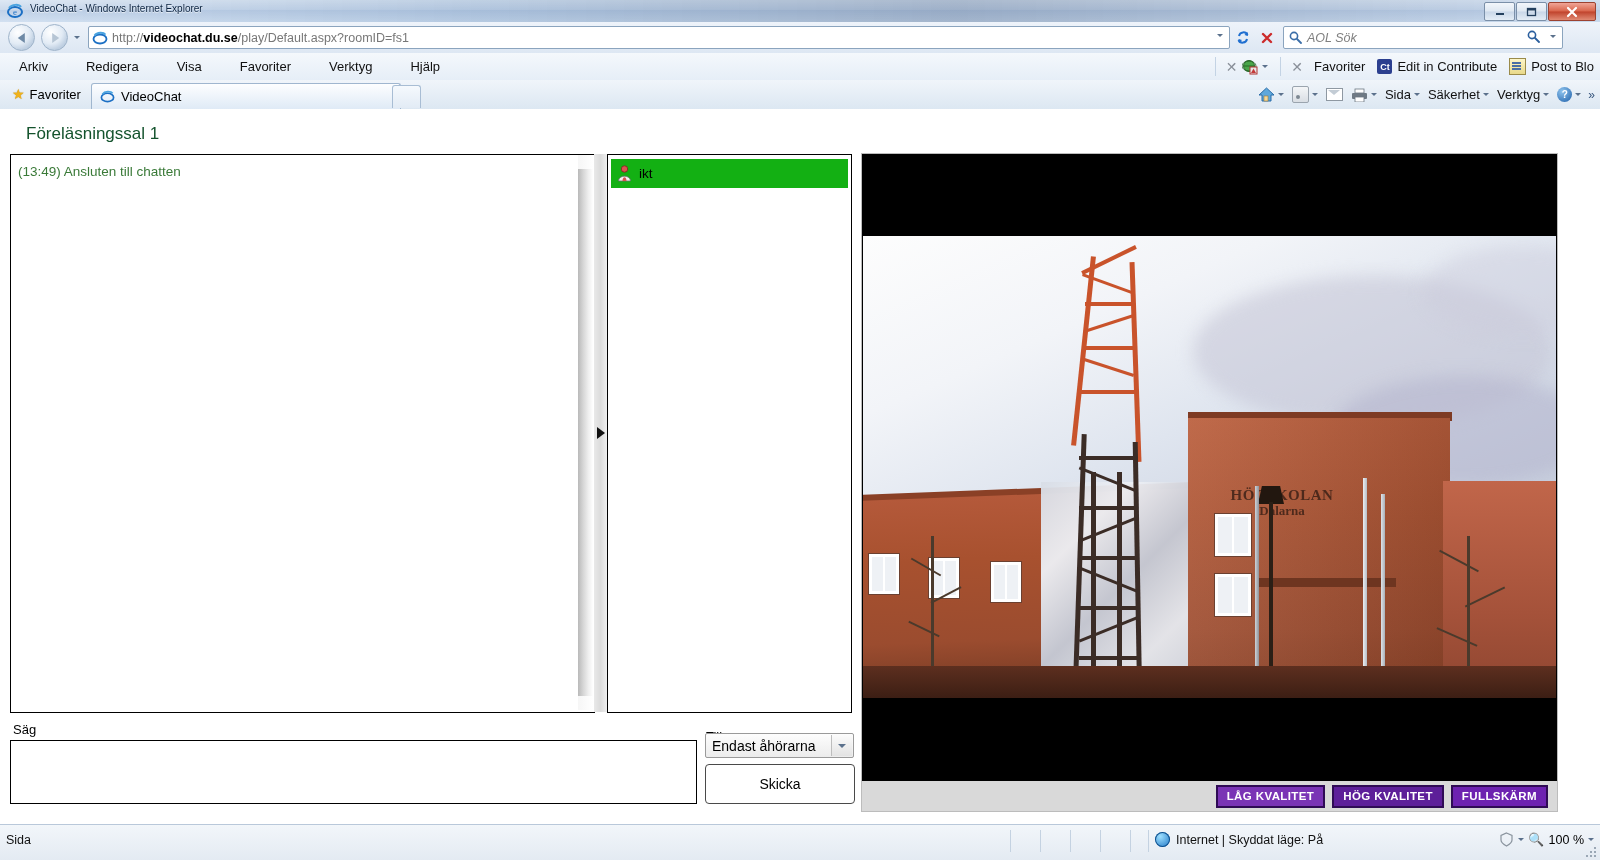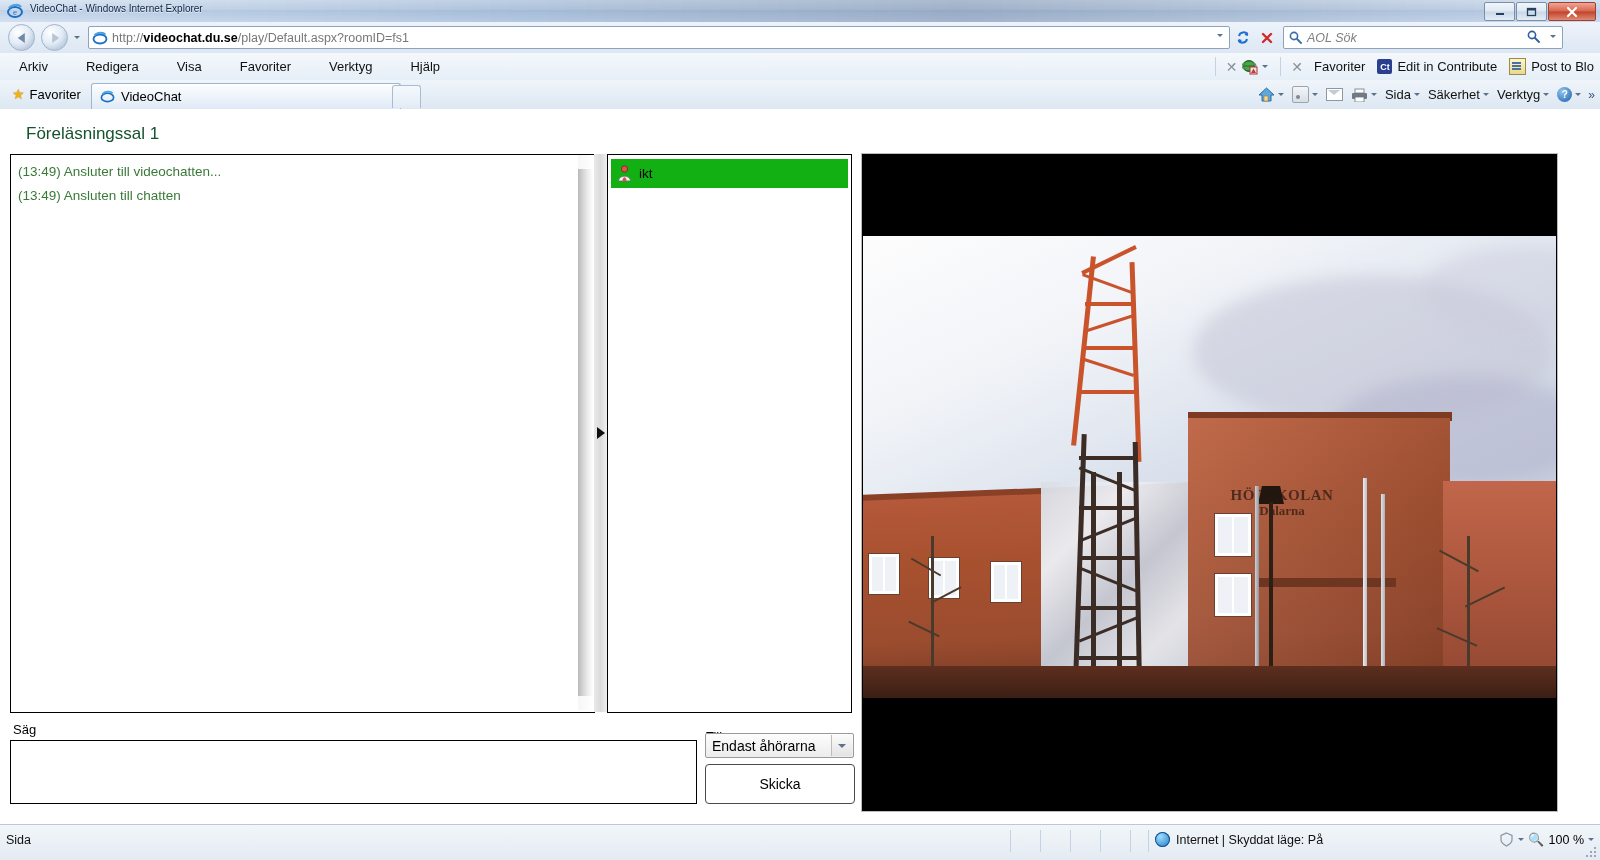--- a/index.html
+++ b/index.html
@@ -482,21 +482,20 @@
       </div>
       <span class="chev2">»</span>
     </div>
   </div>
 
   <div class="page">
 
     <div class="page-title">Föreläsningssal 1</div>
 
     <div class="chatbox">
-      <div class="chat-msg">(13:49) Ansluter till videochatten...</div>
       <div class="chat-msg">(13:49) Ansluten till chatten</div>
     </div>
     <div class="chat-scroll"></div>
     <div class="chat-thumb"></div>
 
     <div class="splitter">
       <span class="splitter-arrow"></span>
     </div>
 
     <div class="userbox">
@@ -594,20 +593,25 @@
             <div class="branch" style="left:44px;top:0;width:3px;height:165px;"></div>
             <div class="branch" style="left:14px;top:24px;width:44px;height:2px;transform:rotate(28deg);"></div>
             <div class="branch" style="left:40px;top:60px;width:44px;height:2px;transform:rotate(-26deg);"></div>
             <div class="branch" style="left:12px;top:100px;width:44px;height:2px;transform:rotate(24deg);"></div>
           </div>
 
           <div class="ground"></div>
         </div>
       </div>
 
+      <div class="video-ctrlbar">
+        <div class="vbtn">LÅG KVALITET</div>
+        <div class="vbtn mid">HÖG KVALITET</div>
+        <div class="vbtn full">FULLSKÄRM</div>
+      </div>
     </div>
   </div>
 
   <div class="statusbar">
     <div class="status-klar">Sida</div>
     <div class="status-sep" style="left:1010px"></div>
     <div class="status-sep" style="left:1040px"></div>
     <div class="status-sep" style="left:1070px"></div>
     <div class="status-sep" style="left:1100px"></div>
     <div class="status-sep" style="left:1130px"></div>

